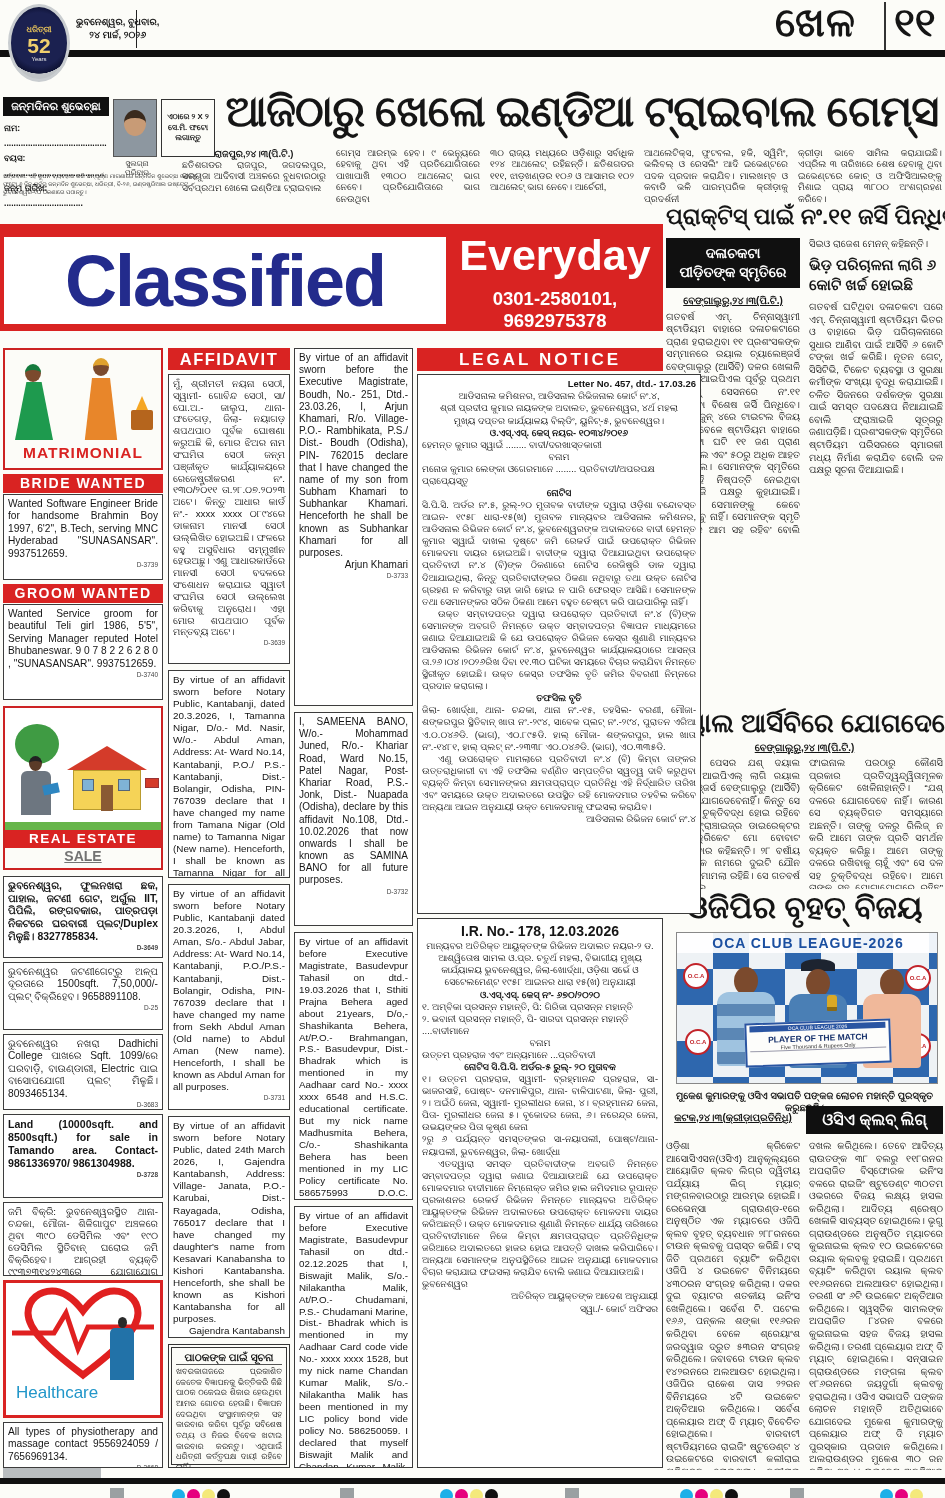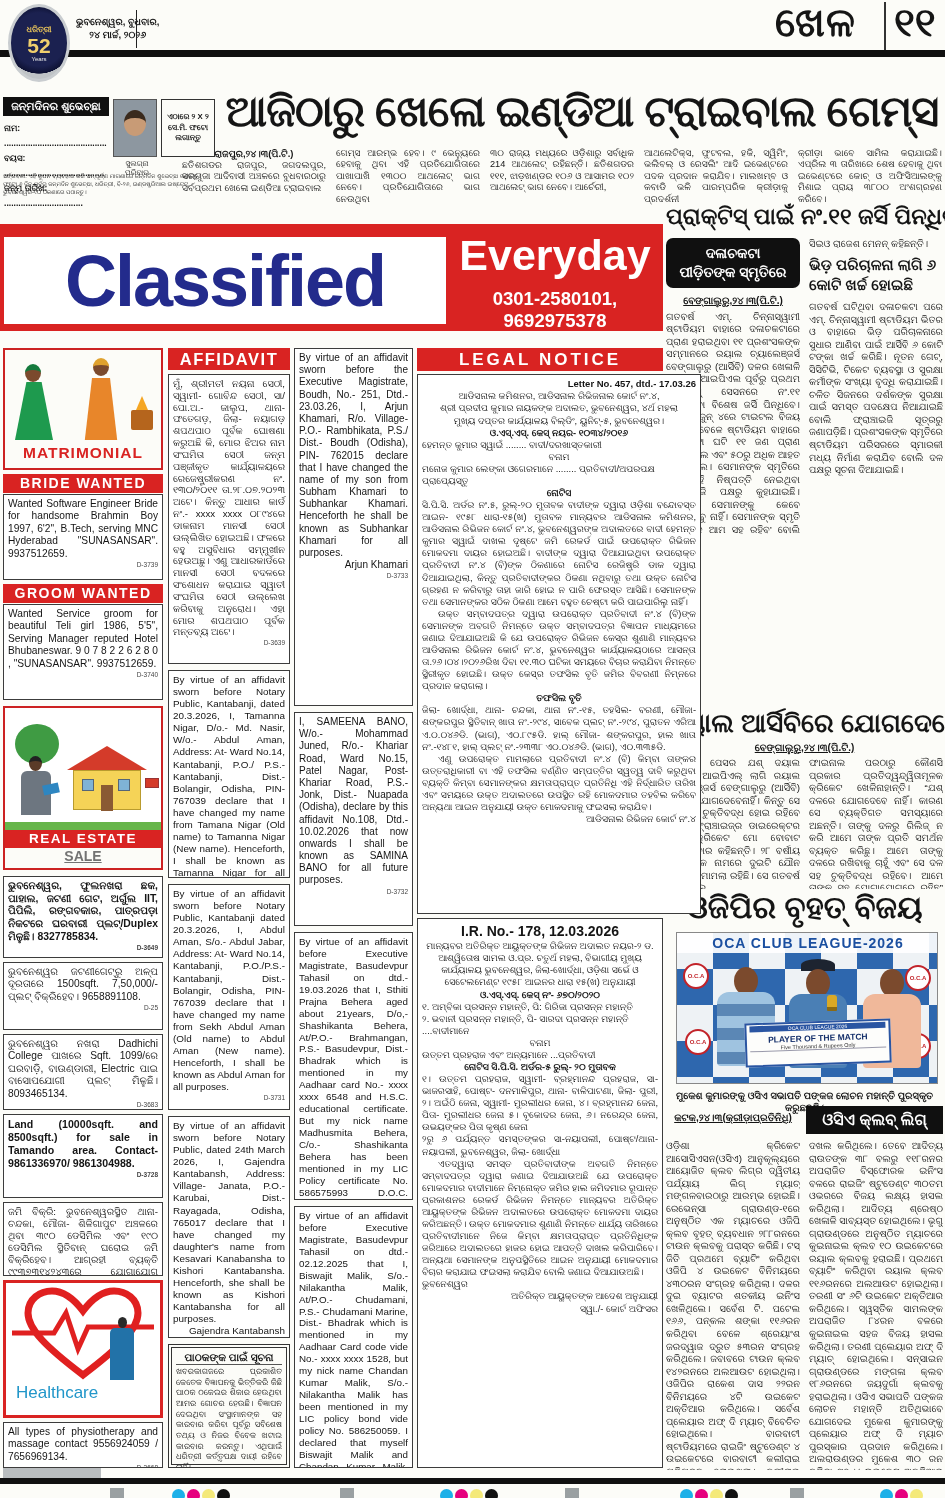--- a/index.html
+++ b/index.html
@@ -66,40 +66,40 @@
     <div class="abs" style="left:0;top:76px;width:213px;font-size:5.9px;line-height:1.35;color:#222;">ସର୍ତ୍ତାବଳୀ: ଏହି କୁପନ ବ୍ୟବହାର କରି ସମ୍ପୂର୍ଣ୍ଣ ମାଗଣାରେ ଜନ୍ମଦିନ ଶୁଭେଚ୍ଛା ଜଣାନ୍ତୁ। ଫଟୋ ୬ ଦିନ ପୂର୍ବରୁ ଜନ୍ମଦିନ ଶୁଭେଚ୍ଛା, ଧରିତ୍ରୀ, ବି-୨୬, ଇଣ୍ଡଷ୍ଟ୍ରିଆଲ ଇଷ୍ଟେଟ, ଭୁବନେଶ୍ୱର-୧୦ ଠିକଣାରେ ପଠାନ୍ତୁ।</div>
   </div>
 
   <div class="abs ctr b" style="left:222px;top:88px;width:720px;font-size:43px;line-height:1.1;letter-spacing:-1px;white-space:nowrap;">ଆଜିଠାରୁ ଖେଳୋ ଇଣ୍ଡିଆ ଟ୍ରାଇବାଲ ଗେମ୍ସ</div>
   <div class="abs" style="left:182px;top:148px;width:760px;height:58px;display:flex;gap:10px;">
     <div style="flex:1;overflow:hidden;">
       <div class="dl" style="font-size:9.5px;text-decoration:none;">ରାଜପୁର,୨୪।୩(ପି.ଟି.)</div>
       <div class="body-sm just" style="font-size:9.2px;">ଛତିଶଗଡର ରାଜପୁର, ଜଗଦଲପୁର, ସରଗୁଜା ଆଦିବାସୀ ଅଞ୍ଚଳରେ ବୁଧବାରଠାରୁ ସର୍ବପ୍ରଥମ ଖେଳୋ ଇଣ୍ଡିଆ ଟ୍ରାଇବାଲ</div>
     </div>
     <div class="body-sm just" style="flex:1;font-size:9.2px;overflow:hidden;">ଗେମ୍ସ ଆରମ୍ଭ ହେବ। ୯ ଭେନ୍ୟୁରେ ହେବାକୁ ଥିବା ଏହି ପ୍ରତିଯୋଗିତାରେ ପାଖାପାଖି ୧୩୦୦ ଆଥଲେଟ୍ ଭାଗ ନେବେ। ପ୍ରତିଯୋଗିତାରେ ଭାଗ ନେଉଥିବା</div>
-    <div class="body-sm just" style="flex:1;font-size:9.2px;overflow:hidden;">୩୦ ରାଜ୍ୟ ମଧ୍ୟରେ ଓଡ଼ିଶାରୁ ସର୍ବାଧିକ 214 ଆଥଲେଟ୍ ରହିଛନ୍ତି। ଛତିଶଗଡର ୧୧୧, ଝାଡ଼ଖଣ୍ଡର ୧୦୬ ଓ ଆସାମର ୧୦୨ ଆଥଲେଟ୍ ଭାଗ ନେବେ। ଆର୍ଚେରୀ,</div>
+    <div class="body-sm just" style="flex:1;font-size:9.2px;overflow:hidden;">୩୦ ରାଜ୍ୟ ମଧ୍ୟରେ ଓଡ଼ିଶାରୁ ସର୍ବାଧିକ ୧୨୪ ଆଥଲେଟ୍ ରହିଛନ୍ତି। ଛତିଶଗଡର ୧୧୧, ଝାଡ଼ଖଣ୍ଡର ୧୦୬ ଓ ଆସାମର ୧୦୨ ଆଥଲେଟ୍ ଭାଗ ନେବେ। ଆର୍ଚେରୀ,</div>
     <div class="body-sm just" style="flex:1;font-size:9.2px;overflow:hidden;">ଆଥଲେଟିକ୍ସ, ଫୁଟବଲ, ହକି, ସ୍ୱିମିଂ, ଭଲିବଲ୍ ଓ ରେସଲିଂ ଆଦି ଇଭେଣ୍ଟରେ ପଦକ ପ୍ରଦାନ କରାଯିବ। ମାଲଖମ୍ବ ଓ କବାଡି ଭଳି ପାରମ୍ପରିକ କ୍ରୀଡ଼ାକୁ ପ୍ରଦର୍ଶନୀ</div>
     <div class="body-sm just" style="flex:1;font-size:9.2px;overflow:hidden;">କ୍ରୀଡ଼ା ଭାବେ ସାମିଲ କରାଯାଇଛି। ଏପ୍ରିଲ ୩ ତାରିଖରେ ଶେଷ ହେବାକୁ ଥିବା ଇଭେଣ୍ଟରେ କୋଚ୍ ଓ ଅଫିସିଆଲଙ୍କୁ ମିଶାଇ ପ୍ରାୟ ୩୮୦୦ ଅଂଶଗ୍ରହଣ କରିବେ।</div>
   </div>
 
   <div class="abs" style="left:0;top:224px;width:663px;height:107px;background:#d92322;">
     <div class="abs" style="left:4px;top:13px;width:442px;height:87px;background:#fff;display:flex;align-items:center;justify-content:center;">
       <span style="font-size:72px;font-weight:bold;color:#232b8c;letter-spacing:-2px;">Classified</span>
     </div>
     <div class="abs ctr" style="left:450px;top:8px;width:210px;">
       <div style="font-size:43px;font-weight:bold;color:#fff;line-height:1.1;">Everyday</div>
       <div style="font-size:18.5px;font-weight:bold;color:#fff;margin-top:9px;">0301-2580101, 9692975378</div>
     </div>
   </div>
 
   <div class="abs" style="left:666px;top:204px;width:277px;">
     <div class="ctr b" style="font-size:22.5px;white-space:nowrap;">ପ୍ରାକ୍ଟିସ୍ ପାଇଁ ନଂ.୧୧ ଜର୍ସି ପିନ୍ଧିବ ଆର୍ସିବି</div>
     <div class="cols2" style="margin-top:8px;height:452px;overflow:hidden;">
       <div>
-        <div class="blackbox" style="padding:6px 2px;font-size:14px;line-height:1.35;border-radius:7px;">
+        <div class="blackbox" style="padding:6px 2px;font-size:14px;line-height:1.35;">
           <div>ଦଳାଚକଟା</div>
           <div>ପୀଡ଼ିତଙ୍କ ସ୍ମୃତିରେ</div>
         </div>
         <div class="dl" style="margin:7px 0 4px;">ବେଙ୍ଗାଲୁରୁ,୨୪।୩(ପି.ଟି.)</div>
         <div class="body-sm just" style="font-size:9.8px;line-height:1.28;">ଗତବର୍ଷ ଏମ୍. ଚିନ୍ନାସ୍ୱାମୀ ଷ୍ଟାଡିୟମ ବାହାରେ ଦଳାଚକଟାରେ ପ୍ରାଣ ହରାଇଥିବା ୧୧ ପ୍ରଶଂସକଙ୍କ ସମ୍ମାନରେ ରୟାଲ ଚ୍ୟାଲେଞ୍ଜର୍ସ ବେଙ୍ଗାଲୁରୁ (ଆର୍ସିବି) ଦଳର ଖେଳାଳି ଆସନ୍ତା ଆଇପିଏଲ ପୂର୍ବରୁ ପ୍ରଥମ ପ୍ରାକ୍ଟିସ୍ ସେସନରେ ନଂ.୧୧ ଲେଖାଥିବା ବିଶେଷ ଜର୍ସି ପିନ୍ଧିବେ। ଗତବର୍ଷ ଜୁନ୍ ୪ରେ ଟାଇଟଲ ବିଜୟ ଉତ୍ସବ ବେଳେ ଷ୍ଟାଡିୟମ ବାହାରେ ଦଳାଚକଟା ଘଟି ୧୧ ଜଣ ପ୍ରାଣ ହରାଇଥିଲେ ଏବଂ ୫୦ରୁ ଅଧିକ ଆହତ ହୋଇଥିଲେ। ସେମାନଙ୍କ ସ୍ମୃତିରେ ଦଳ ଏହି ନିଷ୍ପତ୍ତି ନେଇଥିବା ଫ୍ରାଞ୍ଚାଇଜି ପକ୍ଷରୁ କୁହାଯାଇଛି। ‘ଆମେ ସେମାନଙ୍କୁ କେବେ ଭୁଲିପାରିବୁ ନାହିଁ। ସେମାନଙ୍କ ସ୍ମୃତି ସବୁବେଳେ ଆମ ସହ ରହିବ’ ବୋଲି ଦଳର</div>
       </div>
       <div>
         <div class="body-sm just" style="font-size:9.8px;">ସିଇଓ ରାଜେଶ ମେନନ୍ କହିଛନ୍ତି।</div>
         <div class="b" style="font-size:15px;line-height:1.3;margin:5px 0 7px;">ଭିଡ଼ ପରିଚାଳନା ଲାଗି ୬ କୋଟି ଖର୍ଚ୍ଚ ହୋଇଛି</div>
         <div class="body-sm just" style="font-size:9.8px;line-height:1.28;">ଗତବର୍ଷ ଘଟିଥିବା ଦଳାଚକଟା ପରେ ଏମ୍. ଚିନ୍ନାସ୍ୱାମୀ ଷ୍ଟାଡିୟମ ଭିତର ଓ ବାହାରେ ଭିଡ଼ ପରିଚାଳନାରେ ସୁଧାର ଆଣିବା ପାଇଁ ଆର୍ସିବି ୬ କୋଟି ଟଙ୍କା ଖର୍ଚ୍ଚ କରିଛି। ନୂତନ ଗେଟ୍, ସିସିଟିଭି, ଟିକେଟ ବ୍ୟବସ୍ଥା ଓ ସୁରକ୍ଷା କର୍ମୀଙ୍କ ସଂଖ୍ୟା ବୃଦ୍ଧି କରାଯାଇଛି। ଚଳିତ ସିଜନରେ ଦର୍ଶକଙ୍କ ସୁରକ୍ଷା ପାଇଁ ସମସ୍ତ ପଦକ୍ଷେପ ନିଆଯାଇଛି ବୋଲି ଫ୍ରାଞ୍ଚାଇଜି ସୂତ୍ରରୁ ଜଣାପଡ଼ିଛି। ପ୍ରଶଂସକଙ୍କ ସ୍ମୃତିରେ ଷ୍ଟାଡିୟମ ପରିସରରେ ସ୍ମାରକୀ ମଧ୍ୟ ନିର୍ମାଣ କରାଯିବ ବୋଲି ଦଳ ପକ୍ଷରୁ ସୂଚନା ଦିଆଯାଇଛି।</div>

